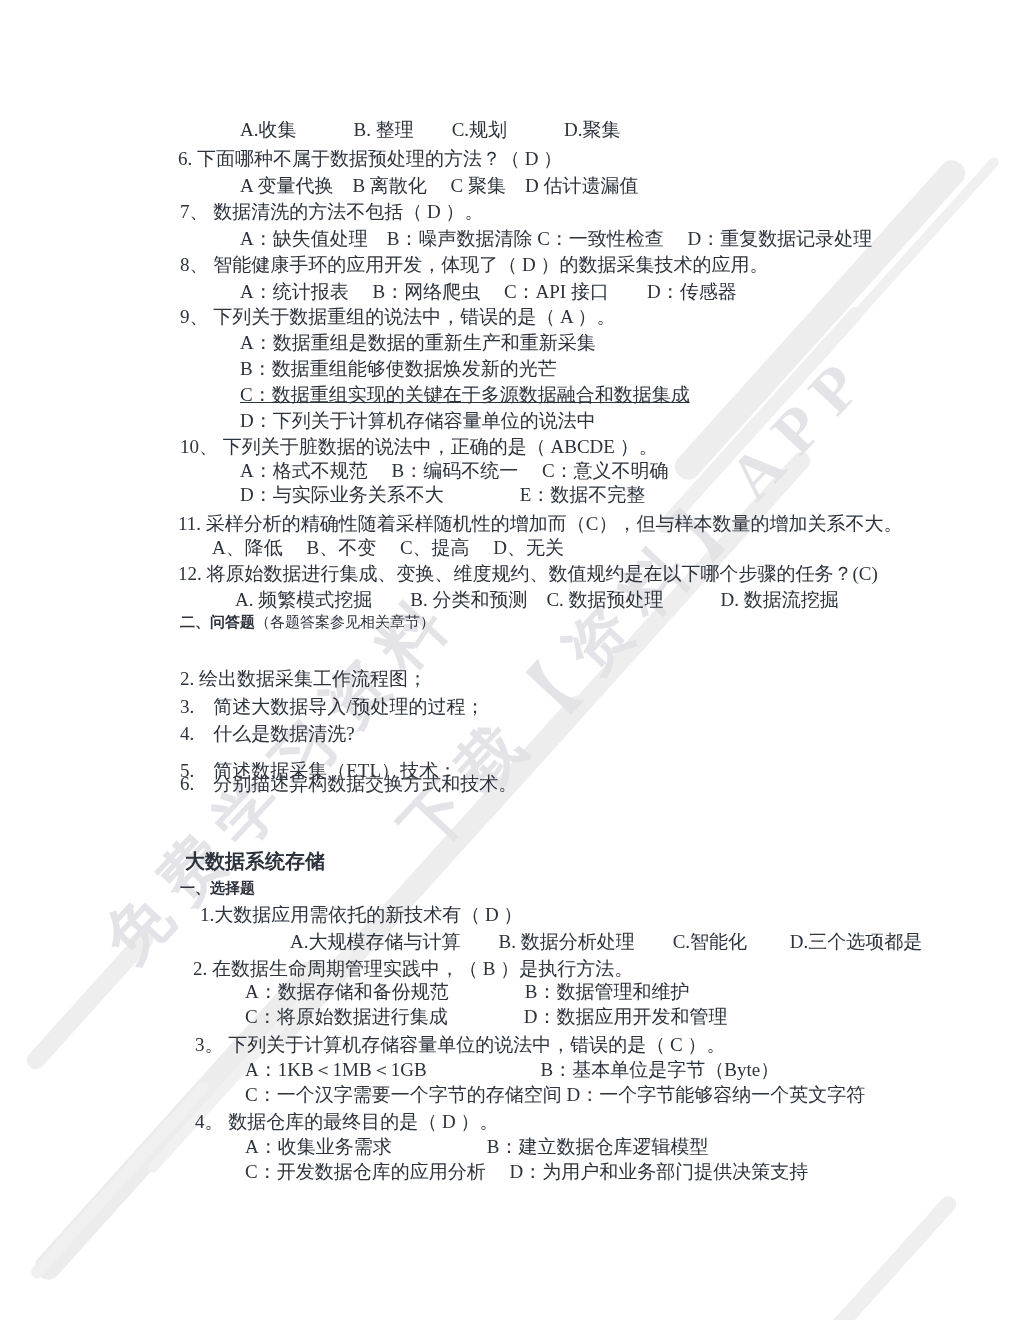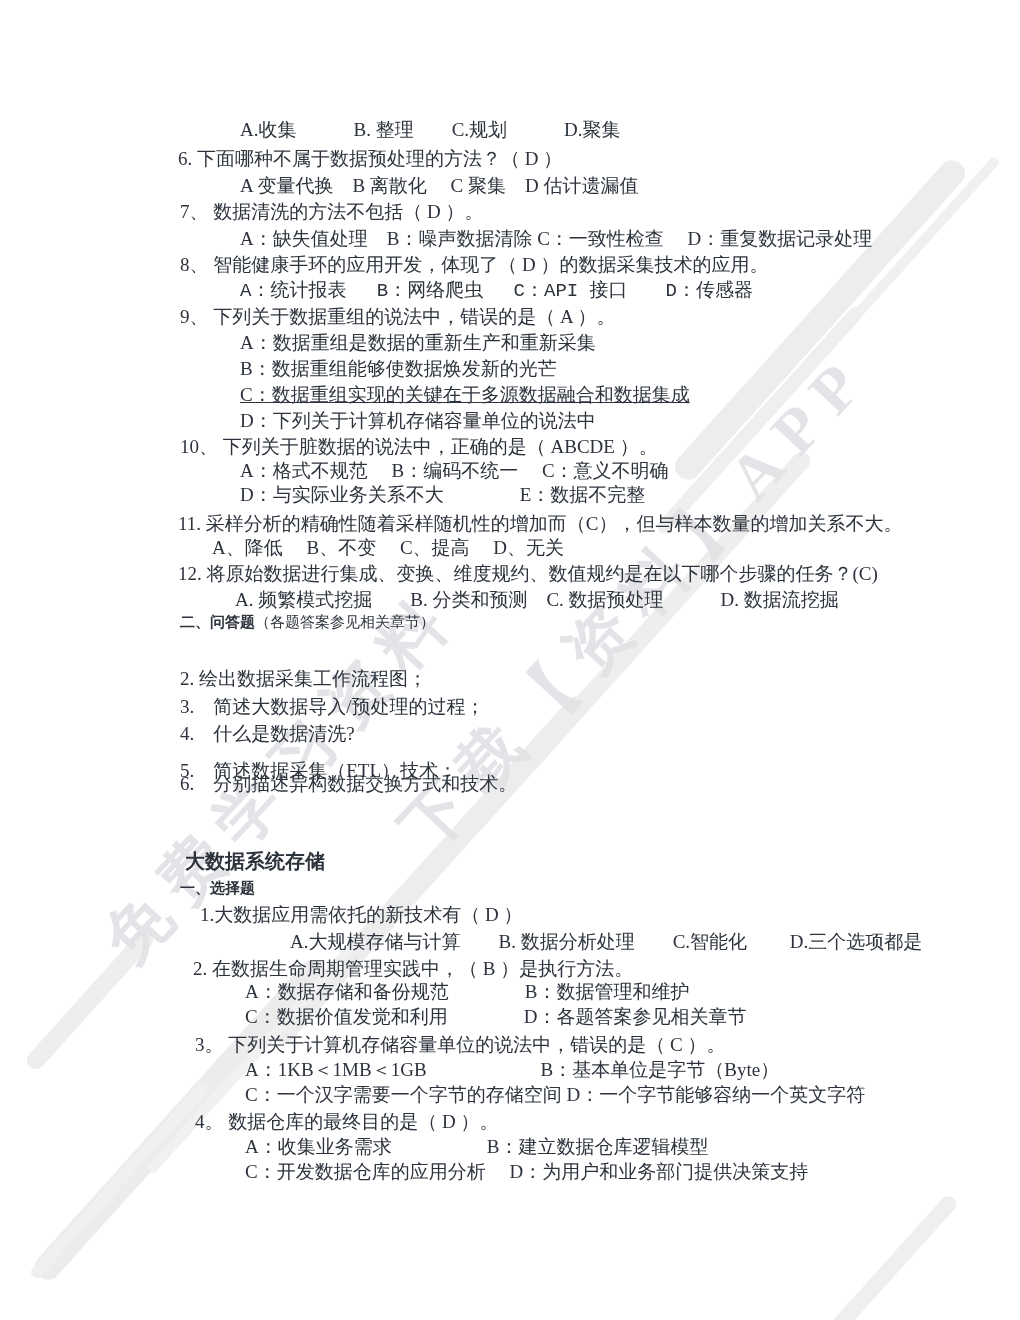--- a/index.html
+++ b/index.html
@@ -68,21 +68,21 @@
     <div class="wm-text" style="left:310px;top:558px;color:#e2e2e6;">下载【资料】APP</div>
   </div>
 
   <div class="content">
       <div class="line line-option-row" style="top: 116px; left: 240px;"><span>A.收集　　　B. 整理　　C.规划　　　D.聚集</span></div>
       <div class="line line-question" style="top: 145px; left: 178px;"><span>6. 下面哪种不属于数据预处理的方法？（ D ）</span></div>
       <div class="line line-option-row" style="top: 172px; left: 240px;"><span>A 变量代换　B 离散化　 C 聚集　D 估计遗漏值</span></div>
       <div class="line line-question" style="top: 198px; left: 180px;"><span>7、 数据清洗的方法不包括（ D ）。</span></div>
       <div class="line line-option-row" style="top: 225px; left: 240px;"><span>A：缺失值处理　B：噪声数据清除 C：一致性检查　 D：重复数据记录处理</span></div>
       <div class="line line-question" style="top: 251px; left: 180px;"><span>8、 智能健康手环的应用开发，体现了（ D ）的数据采集技术的应用。</span></div>
-      <div class="line line-option-row" style="top: 278px; left: 240px; font-family: Liberation Mono, monospace;"><span>A：统计报表　 B：网络爬虫　 C：API 接口　　D：传感器</span></div>
+      <div class="line line-option-row" style="top: 278px; left: 240px;"><span>A：统计报表　 B：网络爬虫　 C：API 接口　　D：传感器</span></div>
       <div class="line line-question" style="top: 303px; left: 180px;"><span>9、 下列关于数据重组的说法中，错误的是（ A ）。</span></div>
       <div class="line line-option-row" style="top: 329px; left: 240px;"><span>A：数据重组是数据的重新生产和重新采集</span></div>
       <div class="line line-option-row" style="top: 355px; left: 240px;"><span>B：数据重组能够使数据焕发新的光芒</span></div>
       <div class="line line-option-row" style="top: 381px; left: 240px; text-decoration: underline;"><span>C：数据重组实现的关键在于多源数据融合和数据集成</span></div>
       <div class="line line-option-row" style="top: 407px; left: 240px;"><span>D：下列关于计算机存储容量单位的说法中</span></div>
       <div class="line line-question" style="top: 433px; left: 180px;"><span>10、 下列关于脏数据的说法中，正确的是（ ABCDE ）。</span></div>
       <div class="line line-option-row" style="top: 457px; left: 240px;"><span>A：格式不规范　 B：编码不统一　 C：意义不明确</span></div>
       <div class="line line-option-row" style="top: 481px; left: 240px;"><span>D：与实际业务关系不大　　　　E：数据不完整</span></div>
       <div class="line line-question" style="top: 510px; left: 178px;"><span>11. 采样分析的精确性随着采样随机性的增加而（C），但与样本数量的增加关系不大。</span></div>
       <div class="line line-option-row" style="top: 534px; left: 212px;"><span>A、降低　 B、不变　 C、提高　 D、无关</span></div>
@@ -93,21 +93,21 @@
       <div class="line line-list-item" style="top: 693px; left: 180px;"><span>3.　简述大数据导入/预处理的过程；</span></div>
       <div class="line line-list-item" style="top: 720px; left: 180px;"><span>4.　什么是数据清洗?</span></div>
       <div class="line line-list-item" style="top: 745px; left: 180px; margin-top: 12px;"><span>5.　简述数据采集（ETL）技术；</span></div>
       <div class="line line-list-item" style="top: 770px; left: 180px;"><span>6.　分别描述异构数据交换方式和技术。</span></div>
       <div class="line line-subsection-heading" style="top: 848px; left: 185px;"><span class="b">大数据系统存储</span></div>
       <div class="line line-section-heading" style="top: 875px; left: 180px;"><span class="b">一、选择题</span></div>
       <div class="line line-question" style="top: 901px; left: 200px;"><span>1.大数据应用需依托的新技术有（ D ）</span></div>
       <div class="line line-option-row" style="top: 928px; left: 245px; margin-left: 45px;"><span>A.大规模存储与计算　　B. 数据分析处理　　C.智能化　　 D.三个选项都是</span></div>
       <div class="line line-question" style="top: 955px; left: 193px;"><span>2. 在数据生命周期管理实践中，（ B ）是执行方法。</span></div>
       <div class="line line-option-row" style="top: 978px; left: 245px;"><span>A：数据存储和备份规范　　　　B：数据管理和维护</span></div>
-      <div class="line line-option-row" style="top: 1003px; left: 245px;"><span>C：数据价值发觉和利用　　　　D：各题答案参见相关章节</span></div>
+      <div class="line line-option-row" style="top: 1003px; left: 245px;"><span>C：将原始数据进行集成　　　　D：数据应用开发和管理</span></div>
       <div class="line line-question" style="top: 1031px; left: 195px;"><span>3。 下列关于计算机存储容量单位的说法中，错误的是（ C ）。</span></div>
       <div class="line line-option-row" style="top: 1056px; left: 245px;"><span>A：1KB＜1MB＜1GB　　　　　　B：基本单位是字节（Byte）</span></div>
       <div class="line line-option-row" style="top: 1081px; left: 245px;"><span>C：一个汉字需要一个字节的存储空间 D：一个字节能够容纳一个英文字符</span></div>
       <div class="line line-question" style="top: 1108px; left: 195px;"><span>4。 数据仓库的最终目的是（ D ）。</span></div>
       <div class="line line-option-row" style="top: 1133px; left: 245px;"><span>A：收集业务需求　　　　　B：建立数据仓库逻辑模型</span></div>
       <div class="line line-option-row" style="top: 1158px; left: 245px;"><span>C：开发数据仓库的应用分析　 D：为用户和业务部门提供决策支持</span></div>
     </div>
 
 </div>
 

